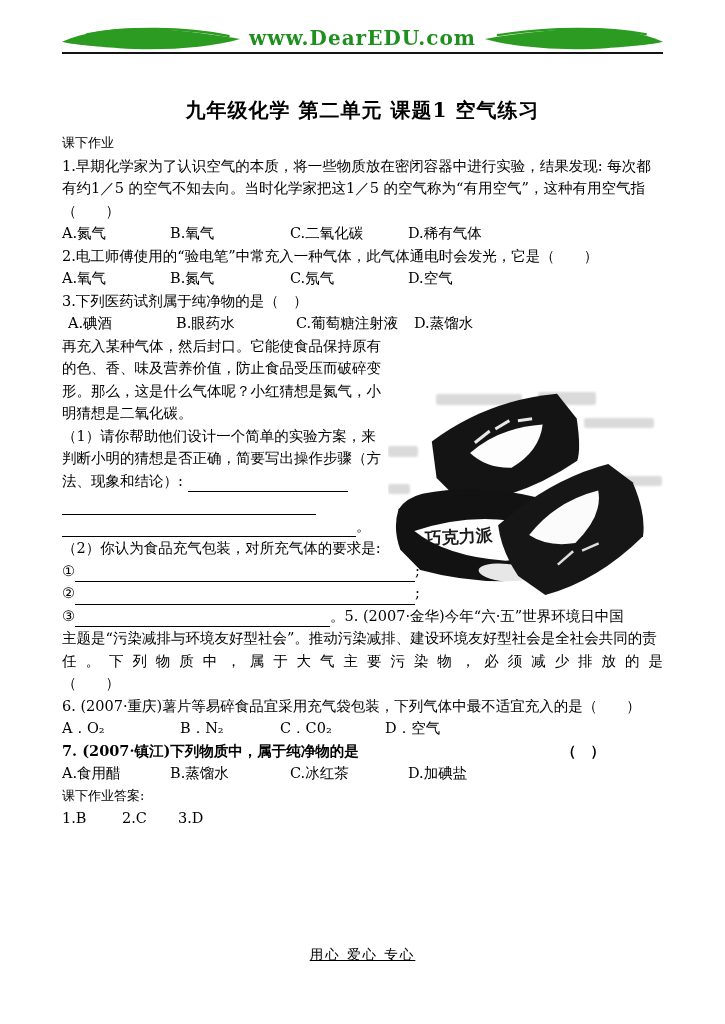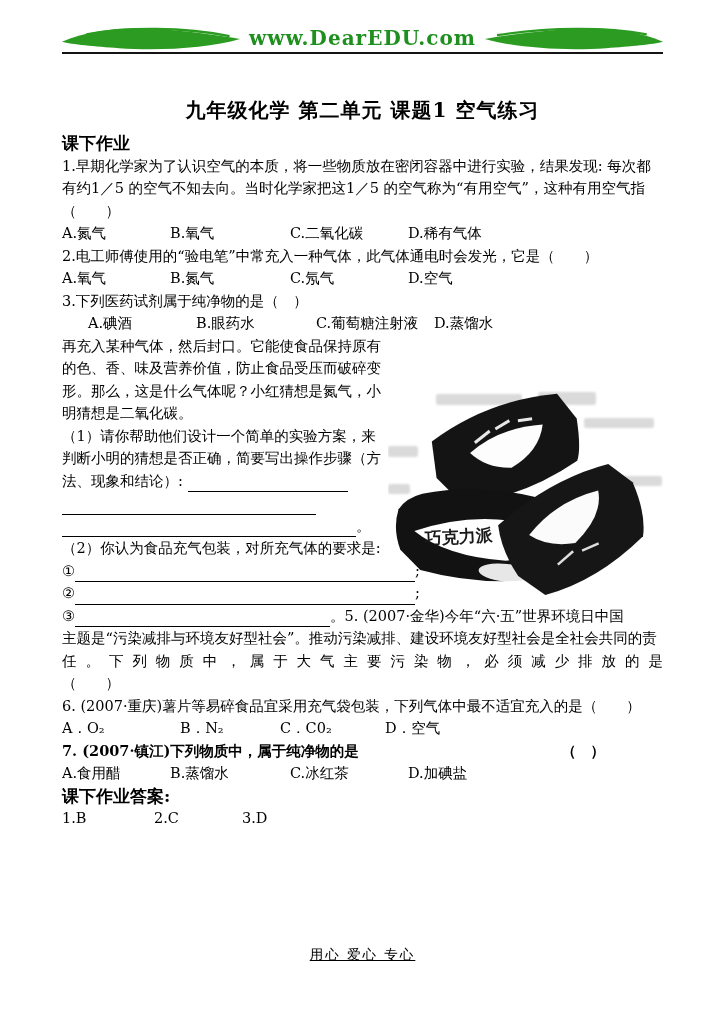--- a/index.html
+++ b/index.html
@@ -14,28 +14,28 @@
              letter-spacing:1px;padding:0 8px;white-space:nowrap;line-height:24px;}
 
   
   .title{position:absolute;left:0;top:97px;width:100%;text-align:center;
          font-size:20px;font-weight:bold;letter-spacing:1px;}
 
   
   .content{position:absolute;left:62px;top:132px;width:601px;
            font-size:14.5px;line-height:22.5px;}
   .content p{margin:0;}
-  .bold{font-weight:bold;font-size:17px;}
+  .bold{font-weight:normal;font-size:13px;}
   .narrow{width:324px;}
   .paren-line{display:block;}
 
   .opts{display:grid;grid-template-columns:108px 120px 118px auto;}
   .opts-sci{display:grid;grid-template-columns:118px 100px 105px auto;}
-  .opts-ind{padding-left:6px;margin-left:20px;}
-  .answers-row{display:grid;grid-template-columns:60px 56px auto;gap:32px;}
+  .opts-ind{padding-left:6px;}
+  .answers-row{display:grid;grid-template-columns:60px 56px auto;}
 
   .blank{display:inline-block;border-bottom:1px solid #000;height:15px;vertical-align:bottom;}
   .w160{width:160px}.w254{width:254px}.w294{width:294px}.w340{width:340px}.w255{width:255px}
   .blankline{margin:7px 0 3px 0;}
 
   .justify-line{text-align:justify;text-align-last:justify;text-justify:inter-character;}
   .q7line{display:flex;font-weight:bold;}
   .q7line .paren-right{margin-left:auto;margin-right:58px;}
 
   

